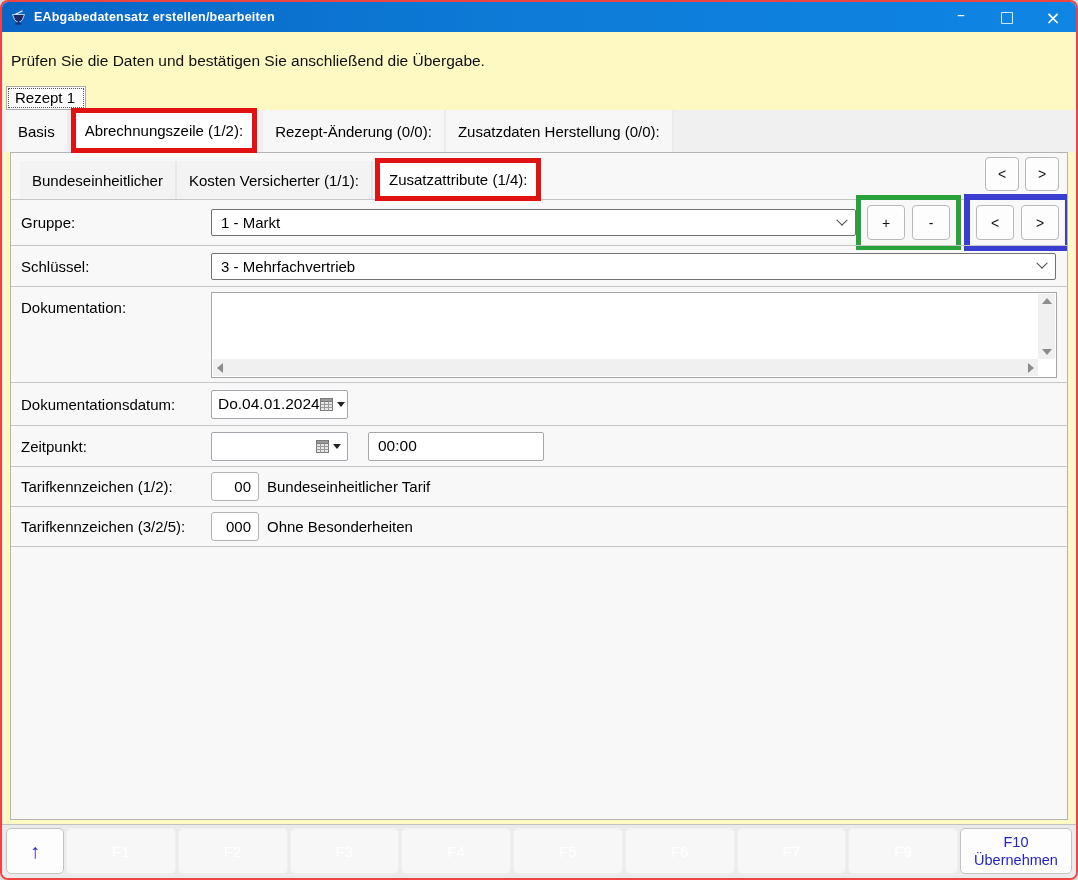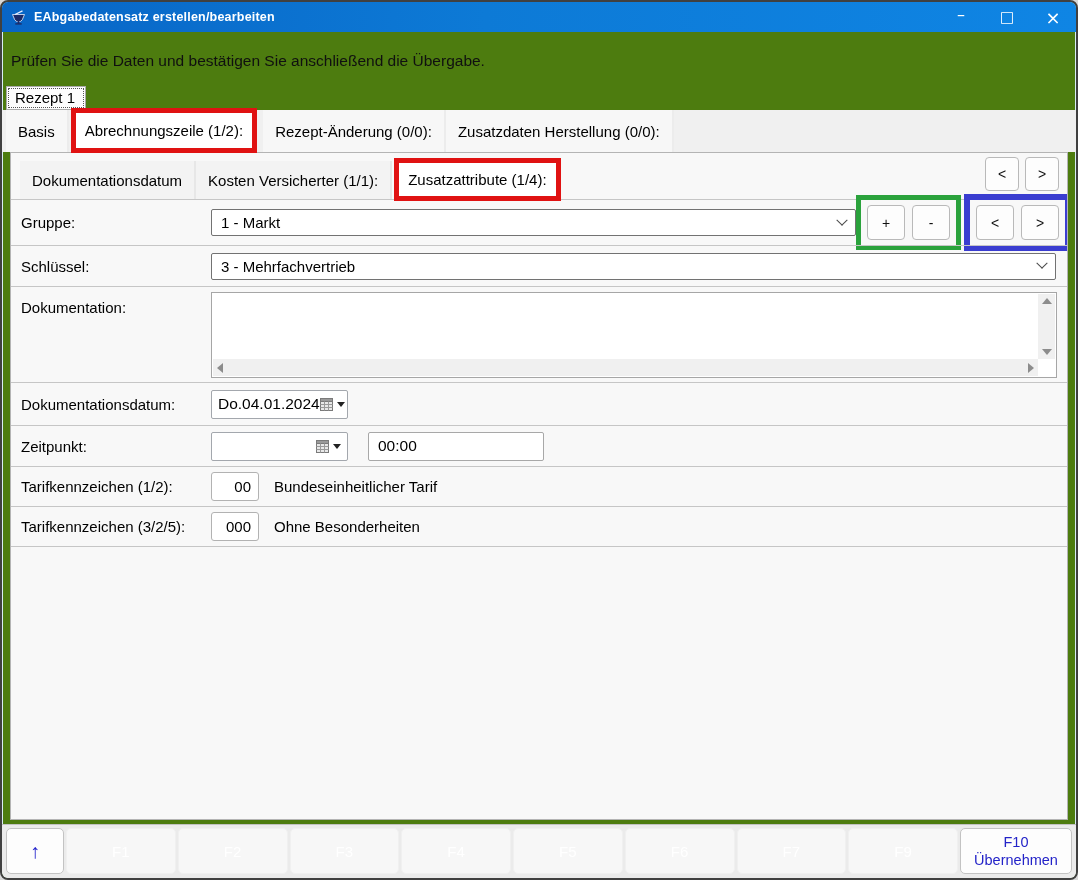--- a/index.html
+++ b/index.html
@@ -1,22 +1,22 @@
 <!DOCTYPE html>
 <html><head>
 <meta charset="utf-8">
 <style>
   * { margin:0; padding:0; box-sizing:border-box; }
   html,body { background:#d8d8d8; }
   body { font-family:"Liberation Sans","DejaVu Sans",sans-serif; }
 
   .window{
     width:1078px; height:880px; position:relative;
-    background:#4d7c0f;
-    border:2px solid #404040; border-radius:8px;
+    background:#fef9c3;
+    border:2px solid #ef4444; border-radius:8px;
     overflow:hidden;
     display:flex; flex-direction:column;
     box-shadow:inset 0 0 0 1px #d9eef6;
   }
 
   
   .titlebar{
     height:30px; flex:0 0 30px;
     background:linear-gradient(90deg,#0865c6 0%,#0d7ad6 45%,#0f85e4 100%);
     display:flex; align-items:center; color:#fff;
@@ -134,21 +134,21 @@
   .timefield{
     width:176px; height:29px; background:#fff; border:1px solid #a8a8a8; border-radius:2px;
     margin-left:20px; display:flex; align-items:center; padding:0 9px; font-size:15.5px; color:#000;
   }
 
   
   .tarif-input{
     width:48px; height:29px; background:#fff; border:1px solid #b2b2b2; border-radius:3px;
     display:flex; align-items:center; justify-content:flex-end; padding:0 7px; font-size:15px; color:#000;
   }
-  .tarif-desc{ margin-left:15px; font-size:15px; color:#000; }
+  .tarif-desc{ margin-left:8px; font-size:15px; color:#000; }
 
   
   .fnbar{
     flex:0 0 54px; margin-top:4px; background:#ebebeb; border-top:1px solid #c2c2c2;
     display:flex; align-items:stretch; gap:2px; padding:3px 4px 4px 4px;
   }
   .fn-btn{
     border-radius:5px; display:flex; flex-direction:column; align-items:center; justify-content:center;
     font-size:15px; cursor:default;
   }
@@ -186,21 +186,21 @@
     <span class="tab2">Basis</span>
     <span class="tab2 active-red">Abrechnungszeile (1/2):</span>
     <span class="tab2">Rezept-Änderung (0/0):</span>
     <span class="tab2">Zusatzdaten Herstellung (0/0):</span>
   </div>
 
   <div class="panel">
 
     <div class="panel-head">
       <div class="tabs3">
-        <span class="tab3">Dokumentationsdatum</span>
+        <span class="tab3">Bundeseinheitlicher</span>
         <span class="tab3">Kosten Versicherter (1/1):</span>
         <span class="tab3 active-red">Zusatzattribute (1/4):</span>
       </div>
       <div class="pager">
         <span class="sq-btn">&lt;</span>
         <span class="sq-btn">&gt;</span>
       </div>
     </div>
 
     <div class="frow row-gruppe">

